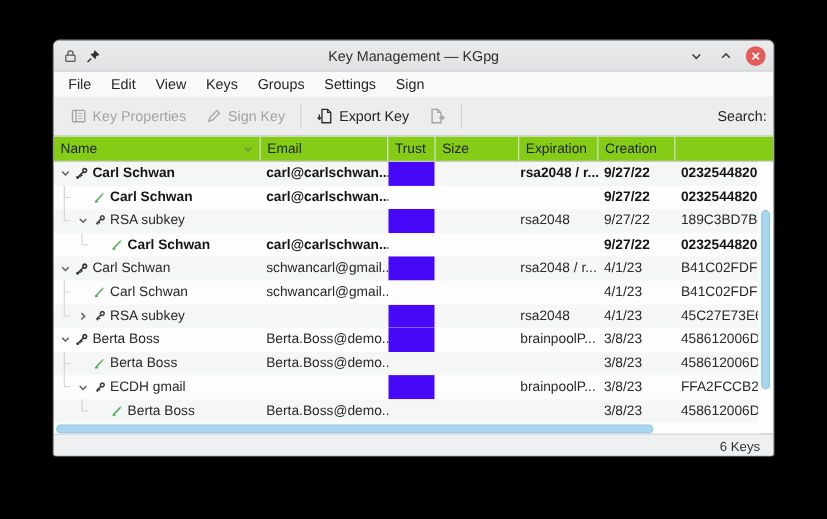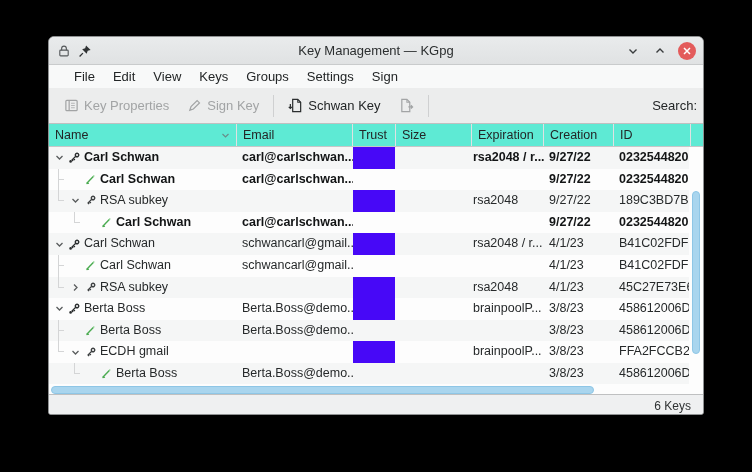--- a/index.html
+++ b/index.html
@@ -11,34 +11,34 @@
           box-shadow:0 3px 14px rgba(0,0,0,.65);display:flex;flex-direction:column;overflow:hidden;}
   
   .titlebar{height:28px;flex:none;background:linear-gradient(#e9ebec,#e0e2e3);
             border-bottom:1px solid #c9cbcc;position:relative;display:flex;align-items:center;}
   .tb-left{position:absolute;left:8px;top:0;height:28px;display:flex;align-items:center;gap:7px;}
   .tb-title{flex:1;text-align:center;font-size:13px;color:#2b2e2f;}
   .tb-btns{position:absolute;right:7px;top:0;height:28px;display:flex;align-items:center;gap:9px;}
   .wbtn{width:18px;height:18px;display:flex;align-items:center;justify-content:center;cursor:pointer;}
   .wbtn.close{background:#e35b5b;border-radius:50%;}
   
-  .menubar{height:23px;flex:none;background:#f8f9f9;display:flex;align-items:flex-end;padding-left:16px;}
+  .menubar{height:23px;flex:none;background:#f8f9f9;display:flex;align-items:flex-end;padding-left:4px;}
   .menu-item{padding:0 9px;font-size:13px;color:#232627;line-height:22px;cursor:default;}
   
   .toolbar{height:35px;flex:none;background:#eceded;display:flex;align-items:center;padding:0 6px;}
   .tool-btn{display:flex;align-items:center;gap:5px;padding:0 9px;height:28px;border-radius:3px;
             font-size:13px;color:#232627;white-space:nowrap;}
   .tool-btn.disabled{color:#a2a4a5;}
   .tool-sep{width:1px;height:22px;background:#cfd0d1;margin:0 5px;}
   .search-wrap{display:flex;align-items:center;gap:6px;margin-left:4px;flex:1;justify-content:flex-end;}
   .search-label{font-size:13px;color:#232627;}
   
   .treeview{flex:none;height:272px;background:#fdfdfd;border-top:1px solid #bfc0c1;
             border-bottom:1px solid #bfc0c1;position:relative;overflow:hidden;}
-  .thead{height:23px;display:flex;background:#5eead4;border-bottom:1px solid #c6c7c8;}
+  .thead{height:23px;display:flex;background:#84cc16;border-bottom:1px solid #c6c7c8;}
   .th{flex:none;display:flex;align-items:center;padding:0 6px;font-size:12.5px;color:#232627;
       border-right:1px solid #e0e1e2;overflow:hidden;white-space:nowrap;}
   .th .sort{margin-left:auto;opacity:.75;}
   .tbody{height:237px;width:642px;overflow:hidden;position:relative;}
   .row{display:flex;height:21.6px;width:642px;}
   .row.alt{background:#f5f6f6;}
   .cell{flex:none;font-size:12.5px;color:#26292a;line-height:21.6px;padding:0 5px;
         overflow:hidden;white-space:nowrap;position:relative;}
   .row.em .cell{font-weight:700;color:#131516;}
   .cell.name{padding:0;display:flex;align-items:center;}
@@ -130,21 +130,21 @@
       </div>
       <div class="tool-sep"></div>
       <div class="tool-btn">
         <span class="ig">
           <svg width="15" height="15" viewBox="0 0 16 16">
             <path d="M5 1.5h5.4l3.1 3.1V14.5H5z" fill="none" stroke="#2b2e2f" stroke-width="1.3"></path>
             <path d="M10.4 1.5v3.1h3.1" fill="none" stroke="#2b2e2f" stroke-width="1.1"></path>
             <path d="M2.5 6.5v4.5M.8 9.4l1.7 1.7 1.7-1.7" fill="none" stroke="#2b2e2f" stroke-width="1.3"></path>
           </svg>
         </span>
-        <span class="tool-label">Schwan Key</span>
+        <span class="tool-label">Export Key</span>
       </div>
       <div class="tool-btn disabled">
         <span class="ig">
           <svg width="15" height="15" viewBox="0 0 16 16">
             <path d="M3 1.5h5.4l3.1 3.1V14.5H3z" fill="none" stroke="#a2a4a5" stroke-width="1.3"></path>
             <path d="M8.4 1.5v3.1h3.1" fill="none" stroke="#a2a4a5" stroke-width="1.1"></path>
             <path d="M10 9.5h4.5M12.7 7.7l1.8 1.8-1.8 1.8" fill="none" stroke="#a2a4a5" stroke-width="1.3"></path>
           </svg>
         </span>
       </div>
@@ -171,23 +171,20 @@
           <span>Trust</span>
         </div>
         <div class="th" style="width: 76px;">
           <span>Size</span>
         </div>
         <div class="th" style="width: 72px;">
           <span>Expiration</span>
         </div>
         <div class="th" style="width: 70px;">
           <span>Creation</span>
-        </div>
-        <div class="th" style="width: 77px;">
-          <span>ID</span>
         </div>
         <div class="th" style="width: 14px; border-right: none;"></div>
       </div>
     <div class="tbody" id="tbody">
         <div class="row alt em">
           <div class="cell name" style="width: 188px;">
             <span class="spacer" style="width: 3px;"></span>
             <span class="expander">
               <span class="ig">
                 <svg width="9" height="9" viewBox="0 0 9 9">

